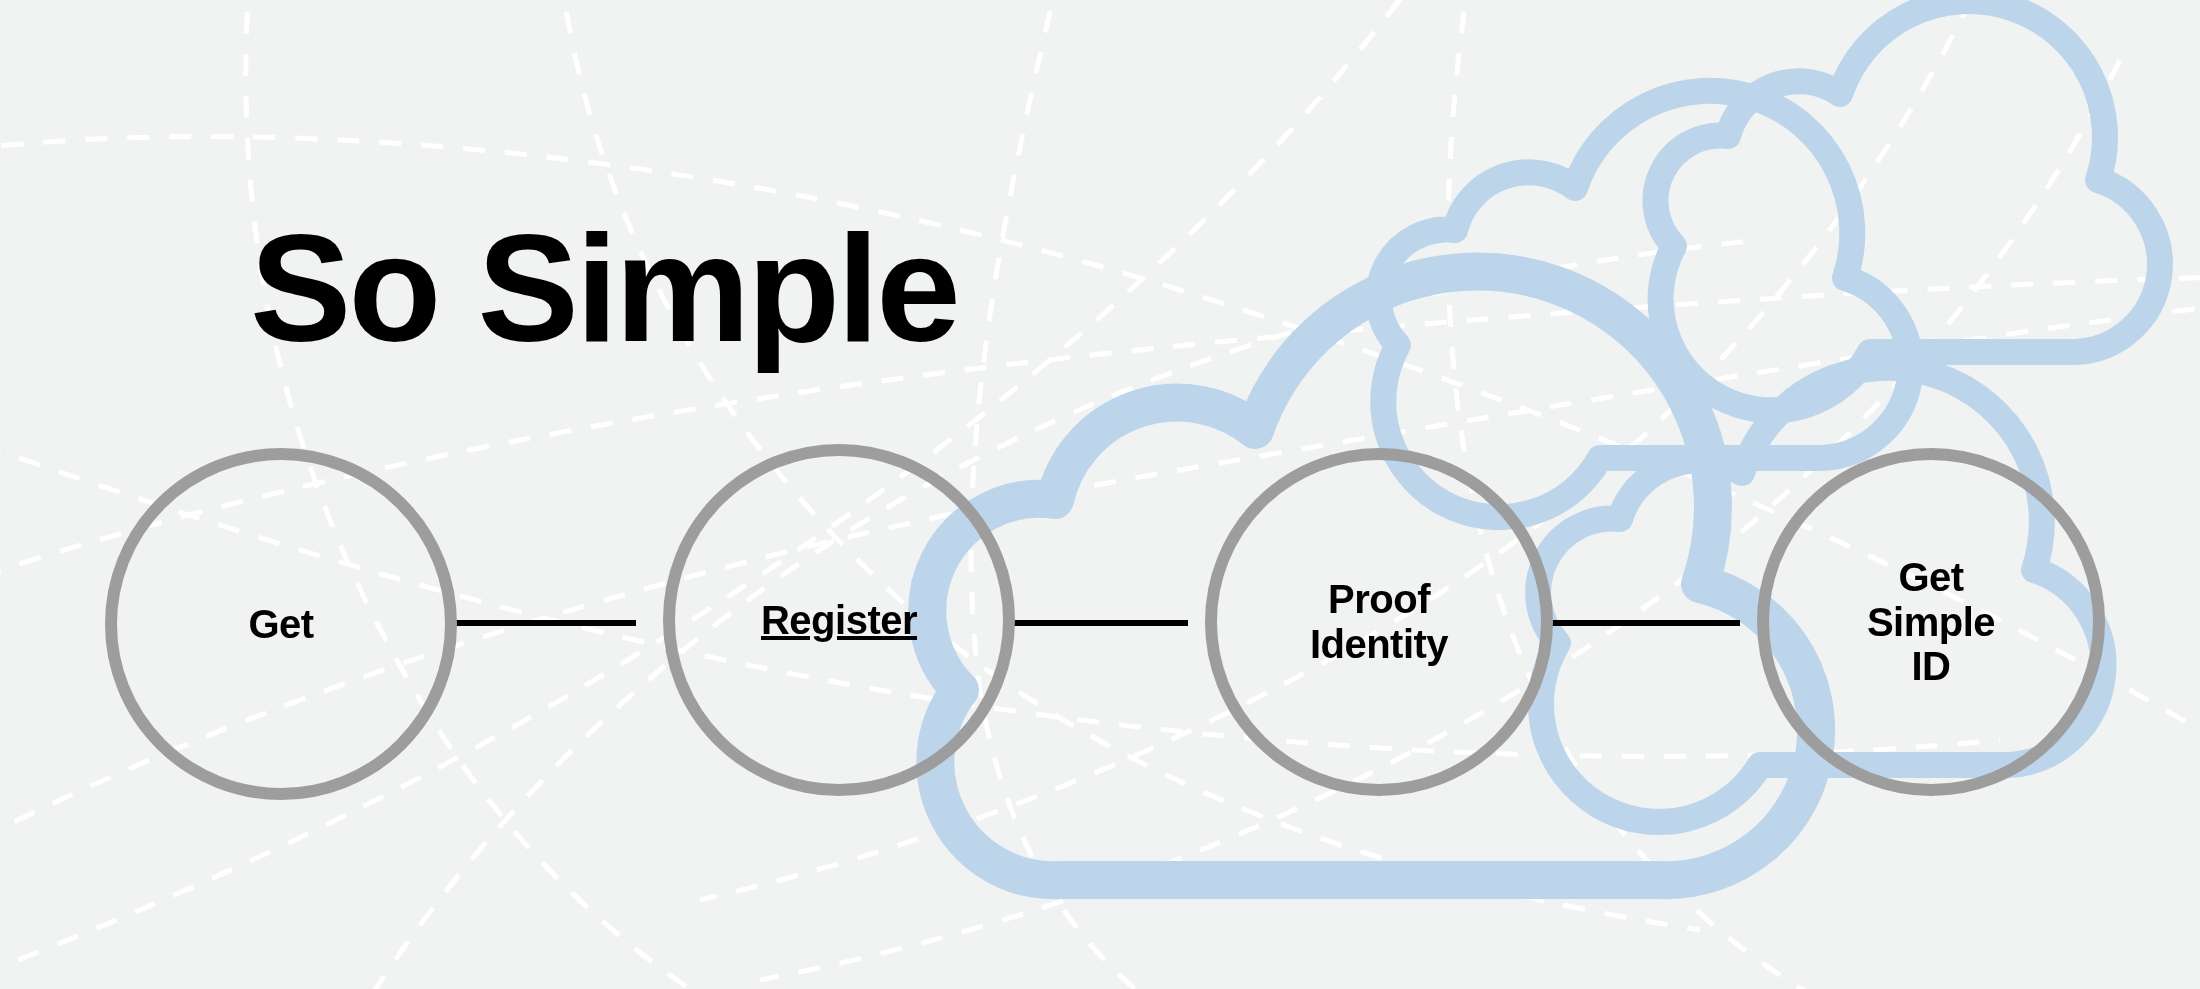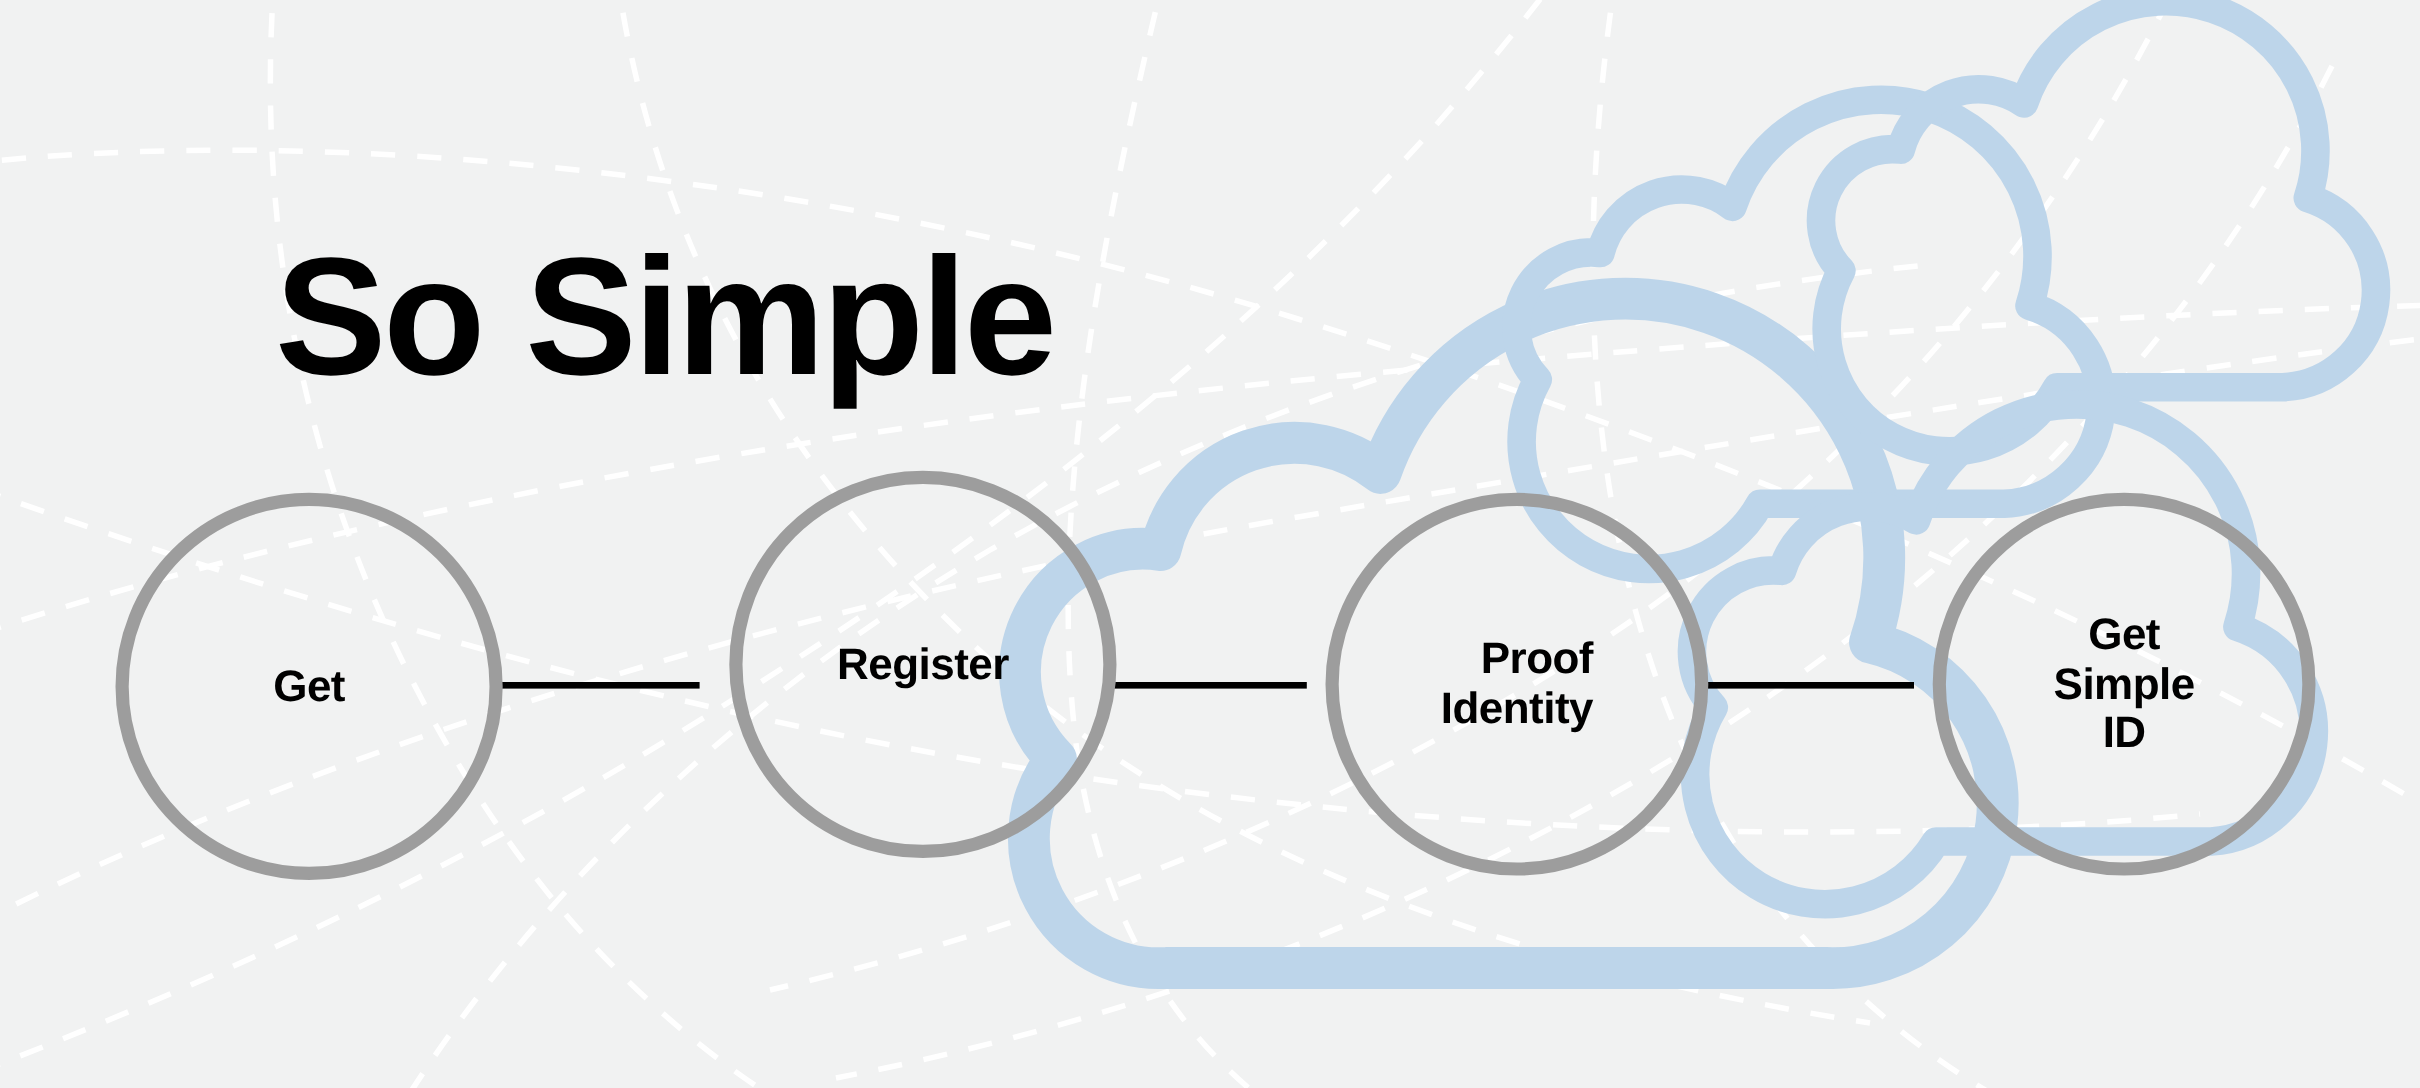--- a/index.html
+++ b/index.html
@@ -121,27 +121,27 @@
   </div>
 
   <div class="layer" id="nodes">
 
     <div class="node" style="left:92px;top:448px;width:352px;height:352px;">
       <div class="node-label">
         <div>Get</div>
       </div>
     </div>
 
-    <div class="node" style="left:650px;top:428px;width:352px;height:352px;">
+    <div class="node" style="left:650px;top:444px;width:352px;height:352px;text-decoration:underline;">
       <div class="node-label">
         <div>Register</div>
       </div>
     </div>
 
-    <div class="node" style="left:1192px;top:448px;width:348px;height:348px;text-align:right;">
+    <div class="node" style="left:1192px;top:448px;width:348px;height:348px;">
       <div class="node-label">
         <div>Proof</div>
         <div>Identity</div>
       </div>
     </div>
 
     <div class="node" style="left:1744px;top:448px;width:348px;height:348px;">
       <div class="node-label">
         <div>Get</div>
         <div>Simple</div>

